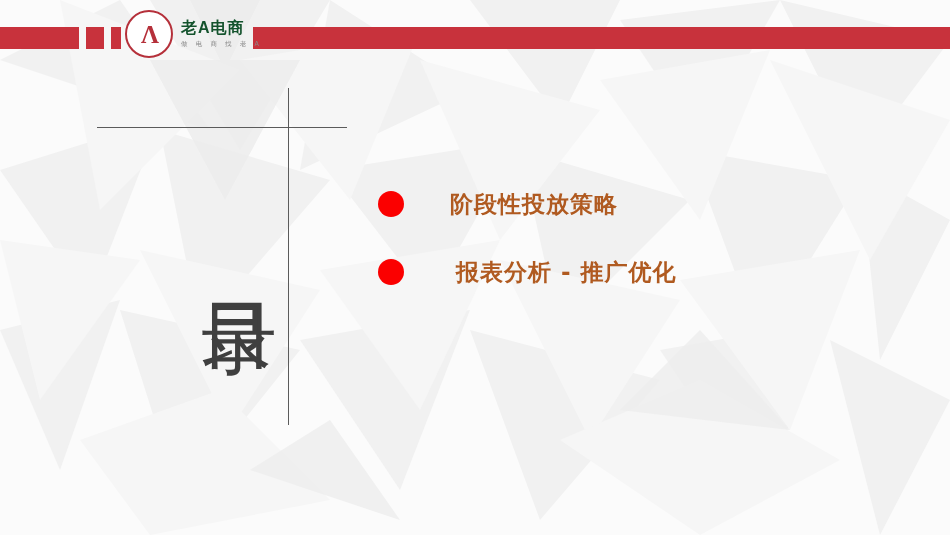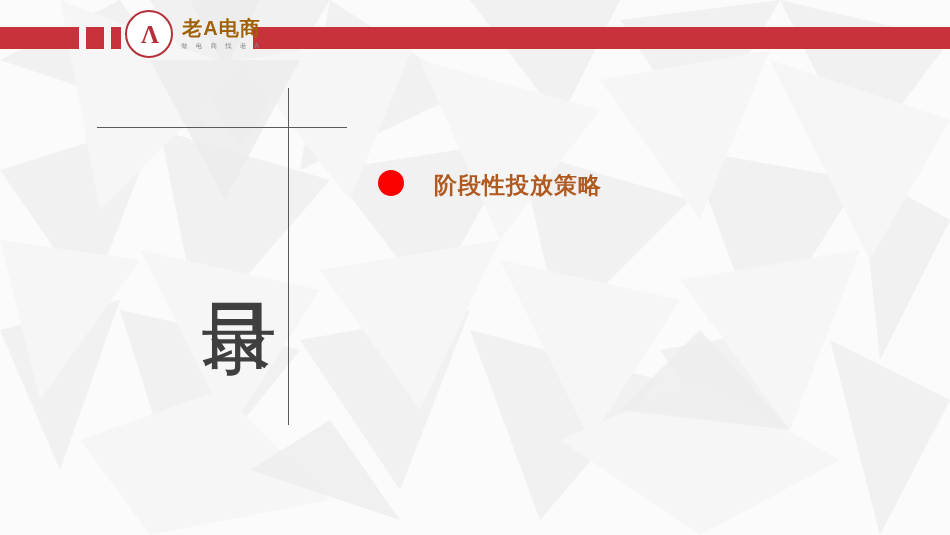--- a/index.html
+++ b/index.html
@@ -72,27 +72,26 @@
     justify-content: center;
     font-family: "Liberation Serif", "DejaVu Serif", serif;
     font-size: 25px;
     font-weight: 700;
     color: #b5303a;
     letter-spacing: -2px;
     line-height: 1;
   }
   .logo-text { display: flex; flex-direction: column; justify-content: center; }
   .logo-title {
-    font-size: 20px;
+    font-size: 16px;
     font-weight: 700;
-    color: #a16207;
+    color: #14532d;
     letter-spacing: 1px;
     line-height: 1.05;
     white-space: nowrap;
-    text-align: center;
   }
   .logo-sub {
     font-size: 6.5px;
     color: #8a8a8a;
     letter-spacing: 3.2px;
     line-height: 1.4;
     white-space: nowrap;
     margin-top: 2px;
   }
 
@@ -138,21 +137,23 @@
   
   .agenda {
     position: absolute;
     left: 378px;
     top: 170px;
     width: 500px;
     z-index: 4;
   }
   .agenda-item {
     display: flex;
+    align-items: center;
     height: 68px;
+    gap: 16px;
   }
   .bullet {
     width: 26px;
     height: 26px;
     border-radius: 50%;
     background: #fb0000;
     flex: 0 0 auto;
   }
   .agenda-label {
     margin-left: 30px;
@@ -237,16 +238,20 @@
   <div class="toc-heading">目录</div>
 
   <div class="agenda">
 
     <div class="agenda-item">
       <span class="bullet"></span>
       <span class="agenda-label">阶段性投放策略</span>
     </div>
 
 
+    <div class="agenda-item indented">
+      <span class="bullet"></span>
+      <span class="agenda-label">报表分析 - 推广优化</span>
+    </div>
 
   </div>
 
 </div>
 
 </body></html>

